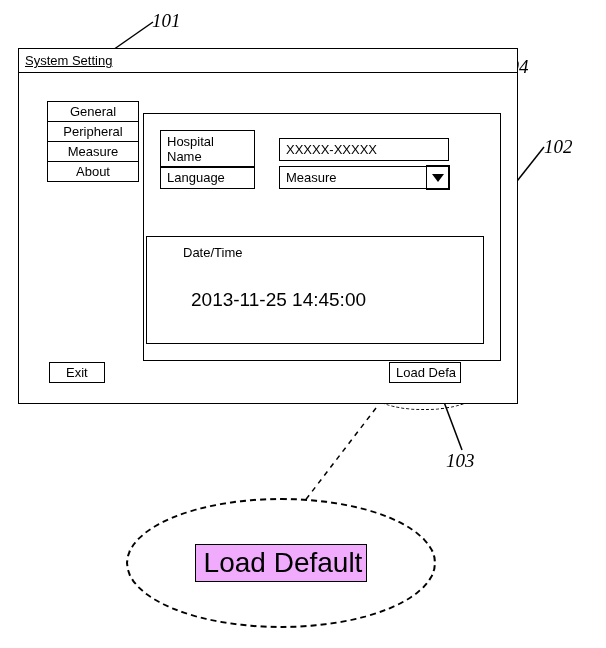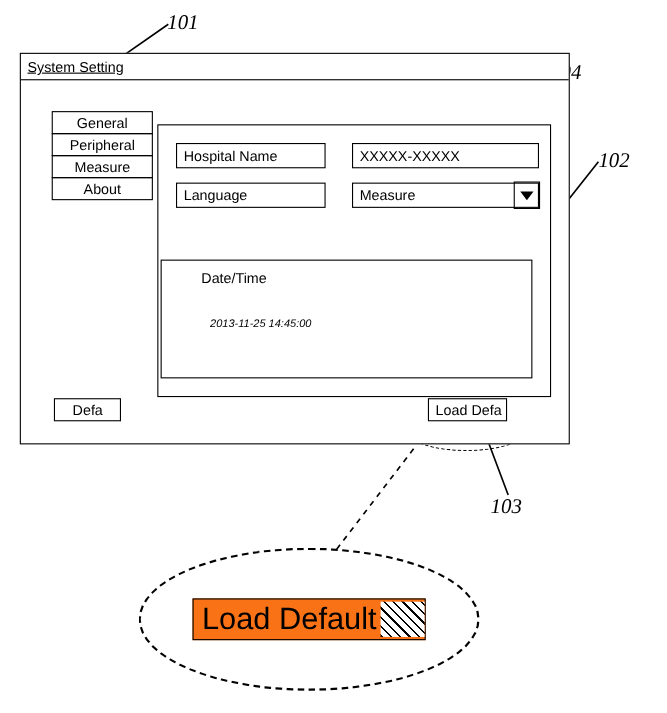--- a/index.html
+++ b/index.html
@@ -76,21 +76,21 @@
     padding: 3px 10px;
     font-size: 13px;
   }
   .row {
     position: absolute;
     display: flex;
     align-items: center;
   }
   .field-label {
     border: 1px solid #000;
-    width: 136px;
+    width: 95px;
     padding: 3px 6px;
     font-size: 13px;
   }
   .field-value {
     border: 1px solid #000;
     width: 170px;
     padding: 3px 6px;
     font-size: 13px;
     margin-left: 24px;
   }
@@ -120,22 +120,21 @@
   .datetime-label {
     position: absolute;
     left: 36px;
     top: 8px;
     font-size: 13px;
   }
   .datetime-value {
     position: absolute;
     left: 44px;
     top: 52px;
-    font-size: 10px;
-    font-style: italic;
+    font-size: 19px;
   }
   .exit-btn {
     position: absolute;
     left: 30px;
     bottom: 20px;
     border: 1px solid #000;
     padding: 2px 16px;
     font-size: 13px;
   }
   .load-btn {
@@ -159,23 +158,24 @@
     border-radius: 50%;
     display: flex;
     align-items: center;
     justify-content: center;
   }
   .detail-btn {
     position: relative;
     border: 1.5px solid #000;
     font-size: 28px;
     padding: 2px 0 2px 8px;
-    background: #f97316;
+    background: #f0abfc;
     display: flex;
     align-items: stretch;
+    flex-direction: column;
   }
   .detail-text {
     padding-right: 4px;
   }
   .hatch {
     width: 40px;
     background: repeating-linear-gradient(
       45deg,
       #000 0px, #000 1.5px,
       #fff 1.5px, #fff 6px
@@ -238,21 +238,21 @@
         </div>
       </div>
 
       <div class="datetime-box">
         <div class="datetime-label">Date/Time</div>
         <div class="datetime-value">2013-11-25  14:45:00</div>
       </div>
 
     </div>
 
-    <div class="exit-btn">Defa</div>
+    <div class="exit-btn">Exit</div>
     <div class="load-btn">Load Defa</div>
 
   </div>
 </div>
 
 <div class="detail-ellipse">
   <div class="detail-btn">
     <span class="detail-text">Load Default</span>
     <span class="hatch"></span>
   </div>

